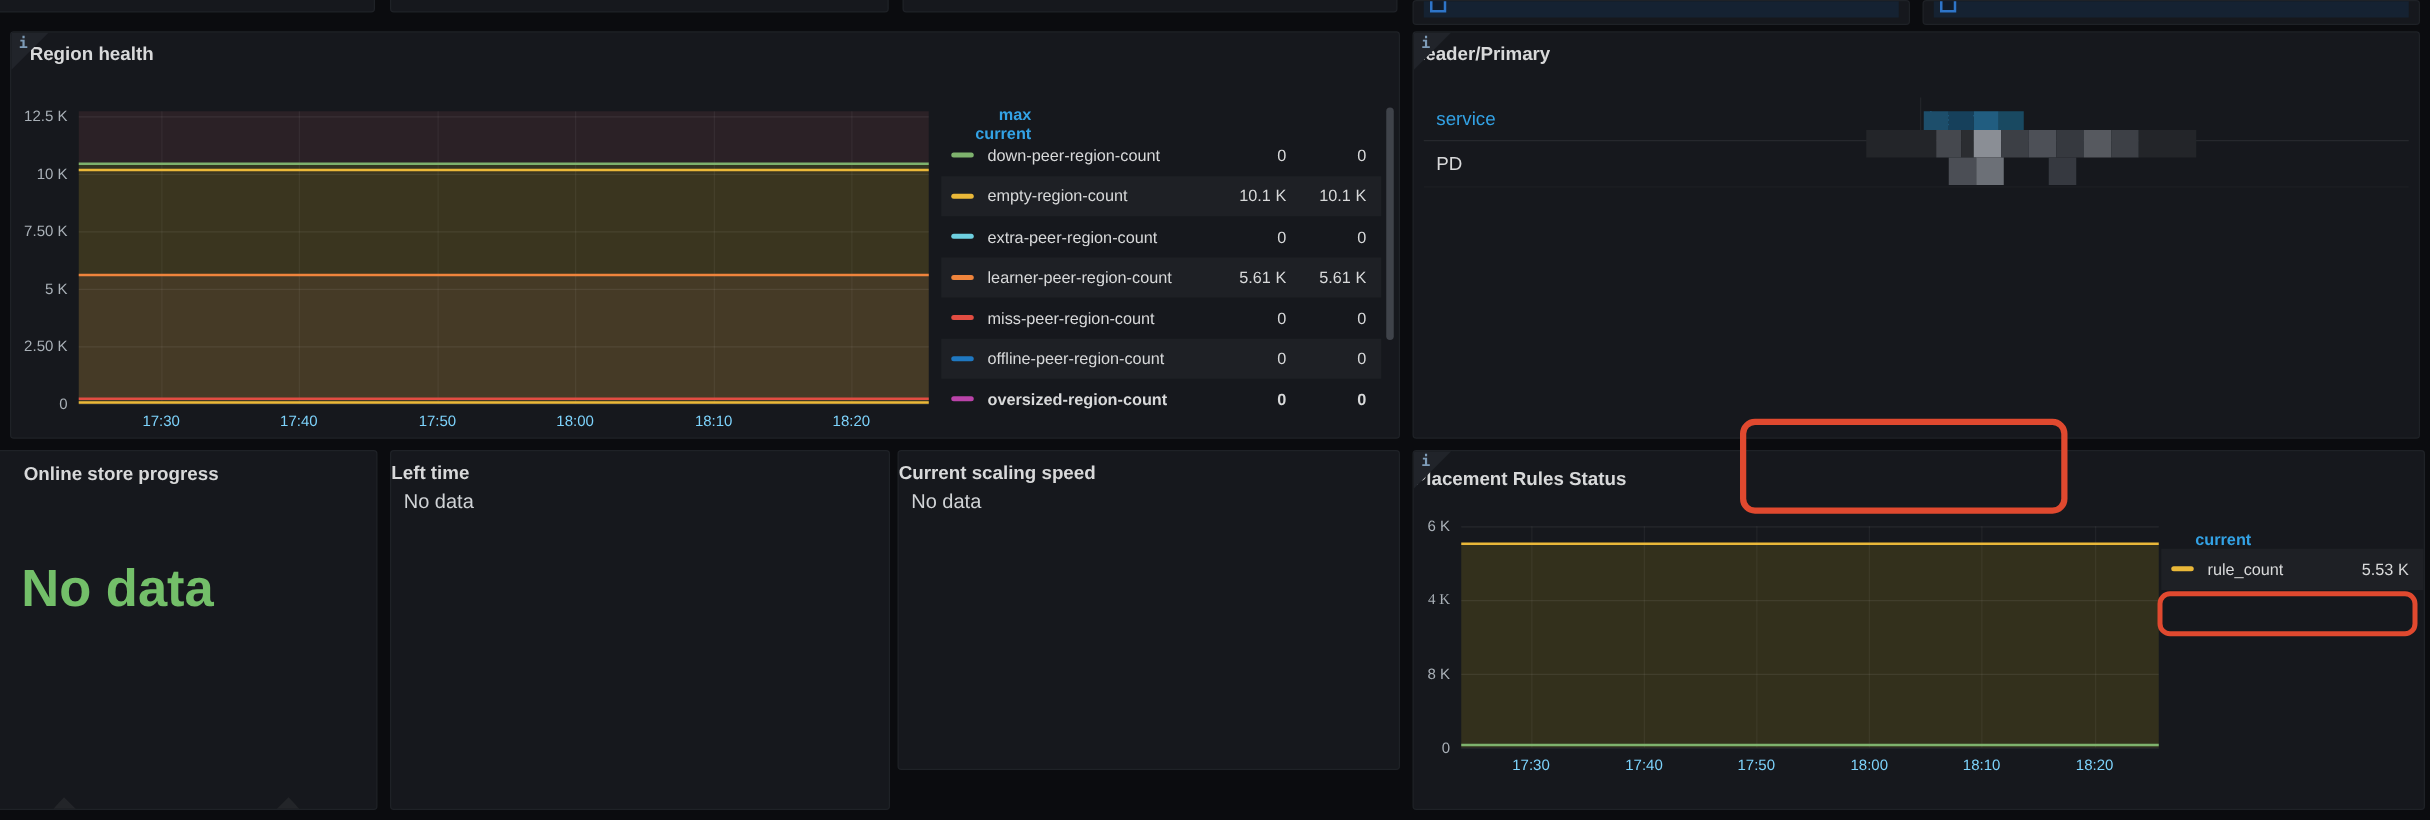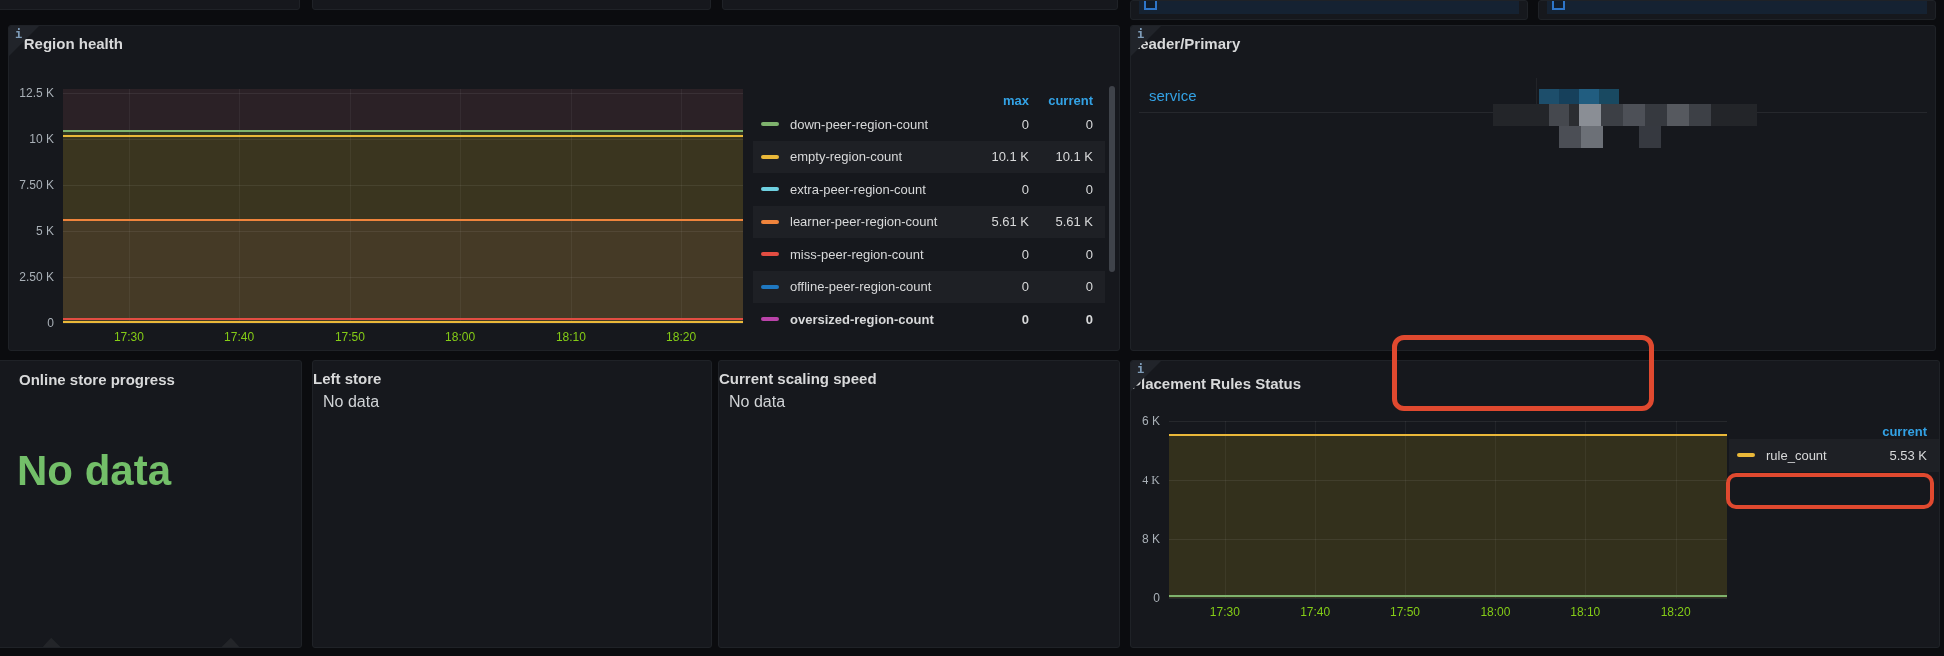--- a/index.html
+++ b/index.html
@@ -22,23 +22,23 @@
   .panel-title-left { position:absolute; top:10px; left:24px; font-weight:700; font-size:15px; color:#d8d9da; cursor:pointer; z-index:3; }
   .heart { font-size:13px; margin-right:7px; }
   .corner-info { position:absolute; top:0; left:0; width:0; height:0; border-right:30px solid transparent; border-top:30px solid #21242a; z-index:4; cursor:pointer; }
   .corner-info span { position:absolute; top:-29px; left:6px; font-family:"DejaVu Sans Mono", monospace; font-size:12px; font-weight:700; color:#7e9cb8; }
   .plot { position:absolute; }
   .band { position:absolute; left:0; right:0; }
   .hgrid { position:absolute; left:0; right:0; height:1px; background:rgba(255,255,255,0.07); }
   .vgrid { position:absolute; top:0; bottom:0; width:1px; background:rgba(255,255,255,0.05); }
   .pline { position:absolute; left:0; right:0; height:2px; }
   .ytick { position:absolute; right:100%; margin-right:9px; transform:translateY(-50%); font-size:12px; color:#a9b0b7; white-space:nowrap; }
-  .xtick { position:absolute; top:100%; margin-top:7px; transform:translateX(-50%); font-size:12px; color:#84cc16; white-space:nowrap; }
+  .xtick { position:absolute; top:100%; margin-top:7px; transform:translateX(-50%); font-size:12px; color:#7dd3fc; white-space:nowrap; }
   .legend { position:absolute; font-size:13px; }
-  .lg-head { display:flex; align-items:flex-end; height:24px; padding:0 12px 0 8px; }
+  .lg-head { display:flex; align-items:flex-start; height:24px; padding:0 12px 0 8px;flex-direction:column; }
   .lg-row { display:flex; align-items:center; height:32.5px; padding:0 12px 0 8px; cursor:pointer; }
   .lg-row.alt { background:#1e2025; }
   .lg-row.bold { font-weight:700; }
   .lg-swatch { width:18px; height:4px; border-radius:2px; margin-right:11px; flex:none; }
   .lg-label { flex:1; color:#d8d9da; white-space:nowrap; overflow:hidden; }
   .lg-val { width:64px; text-align:right; color:#d8d9da; }
   .lg-colhead { width:64px; text-align:right; color:#33a2e5; font-weight:700; }
   .scroll-thumb { position:absolute; width:6px; border-radius:3px; background:#3f434a; cursor:pointer; }
   .lp-header { position:absolute; left:8px; right:8px; top:52px; height:35px; border-bottom:1px solid #26282d; display:flex; align-items:center; font-size:15px; }
   .lp-header .c1 { width:398px; padding-left:10px; color:#33a2e5; cursor:pointer; height:100%; display:flex; align-items:center; border-right:1px solid #222429; }
@@ -164,20 +164,23 @@
 
   <div class="panel" style="left:1130px;top:25px;width:806px;height:326px;">
     <div class="corner-info">
         <span>i</span>
       </div>
     <div class="panel-title"><span>Leader/Primary</span></div>
     <div class="lp-header">
       <div class="c1">service</div>
       <div class="c2">instance</div>
     </div>
+    <div class="lp-row">
+      <span>PD</span>
+    </div>
     <div class="mosaic" id="lp-mosaic">
         <div class="mblock" style="left: 408px; top: 63px; width: 20px; height: 15px; background: rgb(29, 78, 107);"></div>
         <div class="mblock" style="left: 428px; top: 63px; width: 20px; height: 15px; background: rgb(22, 64, 91);"></div>
         <div class="mblock" style="left: 448px; top: 63px; width: 20px; height: 15px; background: rgb(33, 93, 128);"></div>
         <div class="mblock" style="left: 468px; top: 63px; width: 20px; height: 15px; background: rgb(25, 73, 97);"></div>
         <div class="mblock" style="left: 362px; top: 78px; width: 56px; height: 22px; background: rgb(35, 37, 41);"></div>
         <div class="mblock" style="left: 418px; top: 78px; width: 20px; height: 22px; background: rgb(69, 72, 78);"></div>
         <div class="mblock" style="left: 438px; top: 78px; width: 10px; height: 22px; background: rgb(43, 45, 49);"></div>
         <div class="mblock" style="left: 448px; top: 78px; width: 22px; height: 22px; background: rgb(138, 142, 149);"></div>
         <div class="mblock" style="left: 470px; top: 78px; width: 22px; height: 22px; background: rgb(60, 63, 69);"></div>
@@ -194,25 +197,25 @@
 
   <div class="panel" style="left:-6px;top:360px;width:308px;height:288px;">
     <div class="panel-title-left">Online store progress</div>
     <svg class="gauge-svg" width="308" height="288" viewBox="0 0 308 288">
       <path d="M 71.8 292.3 A 105 105 0 1 0 220.3 292.3" fill="none" stroke="#232529" stroke-width="44"></path>
     </svg>
     <div class="no-data-big">No data</div>
   </div>
 
   <div class="panel" style="left:312px;top:360px;width:400px;height:288px;">
-    <div class="panel-title">Left store</div>
+    <div class="panel-title">Left time</div>
     <div class="no-data-sm">No data</div>
   </div>
 
-  <div class="panel" style="left:718px;top:360px;width:402px;height:288px;">
+  <div class="panel" style="left:718px;top:360px;width:402px;height:256px;">
     <div class="panel-title">Current scaling speed</div>
     <div class="no-data-sm">No data</div>
   </div>
 
   <div class="panel" style="left:1130px;top:360px;width:810px;height:288px;">
     <div class="corner-info">
         <span>i</span>
       </div>
     <div class="panel-title" style="top:14px;">Placement Rules Status</div>
     <div class="plot" id="pr-plot" style="left:38px;top:60px;width:558px;height:177px;">

